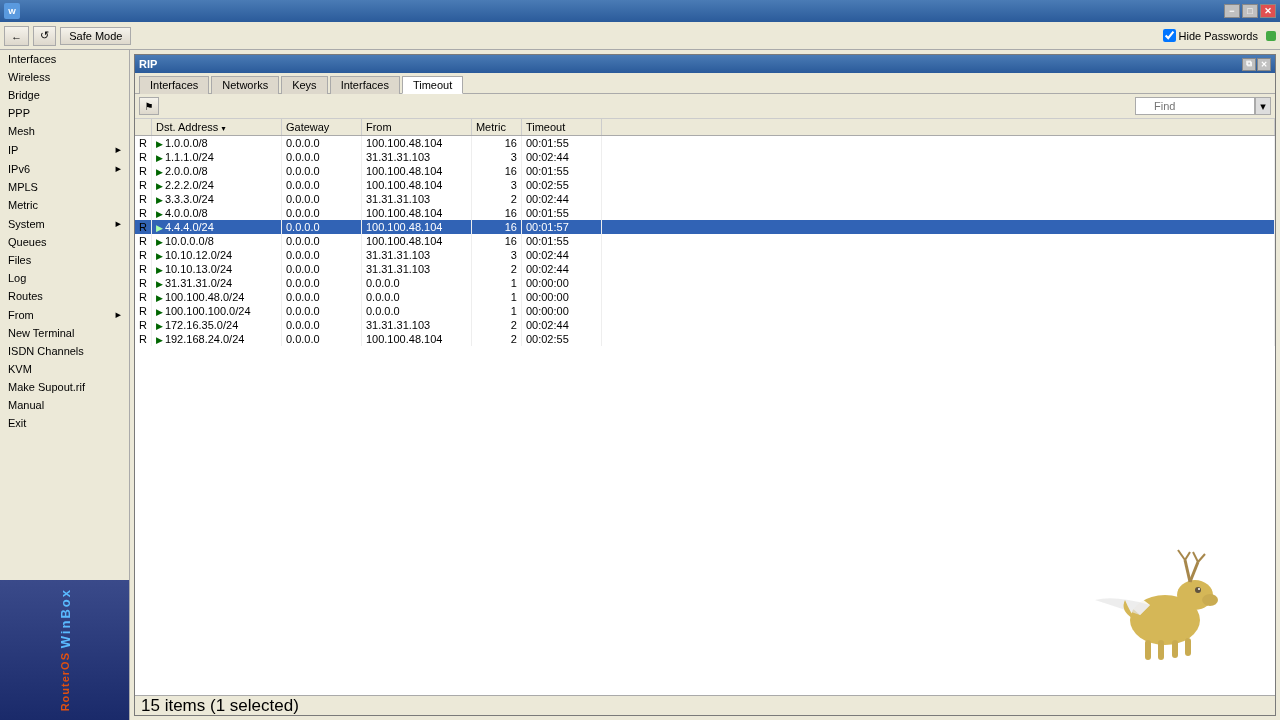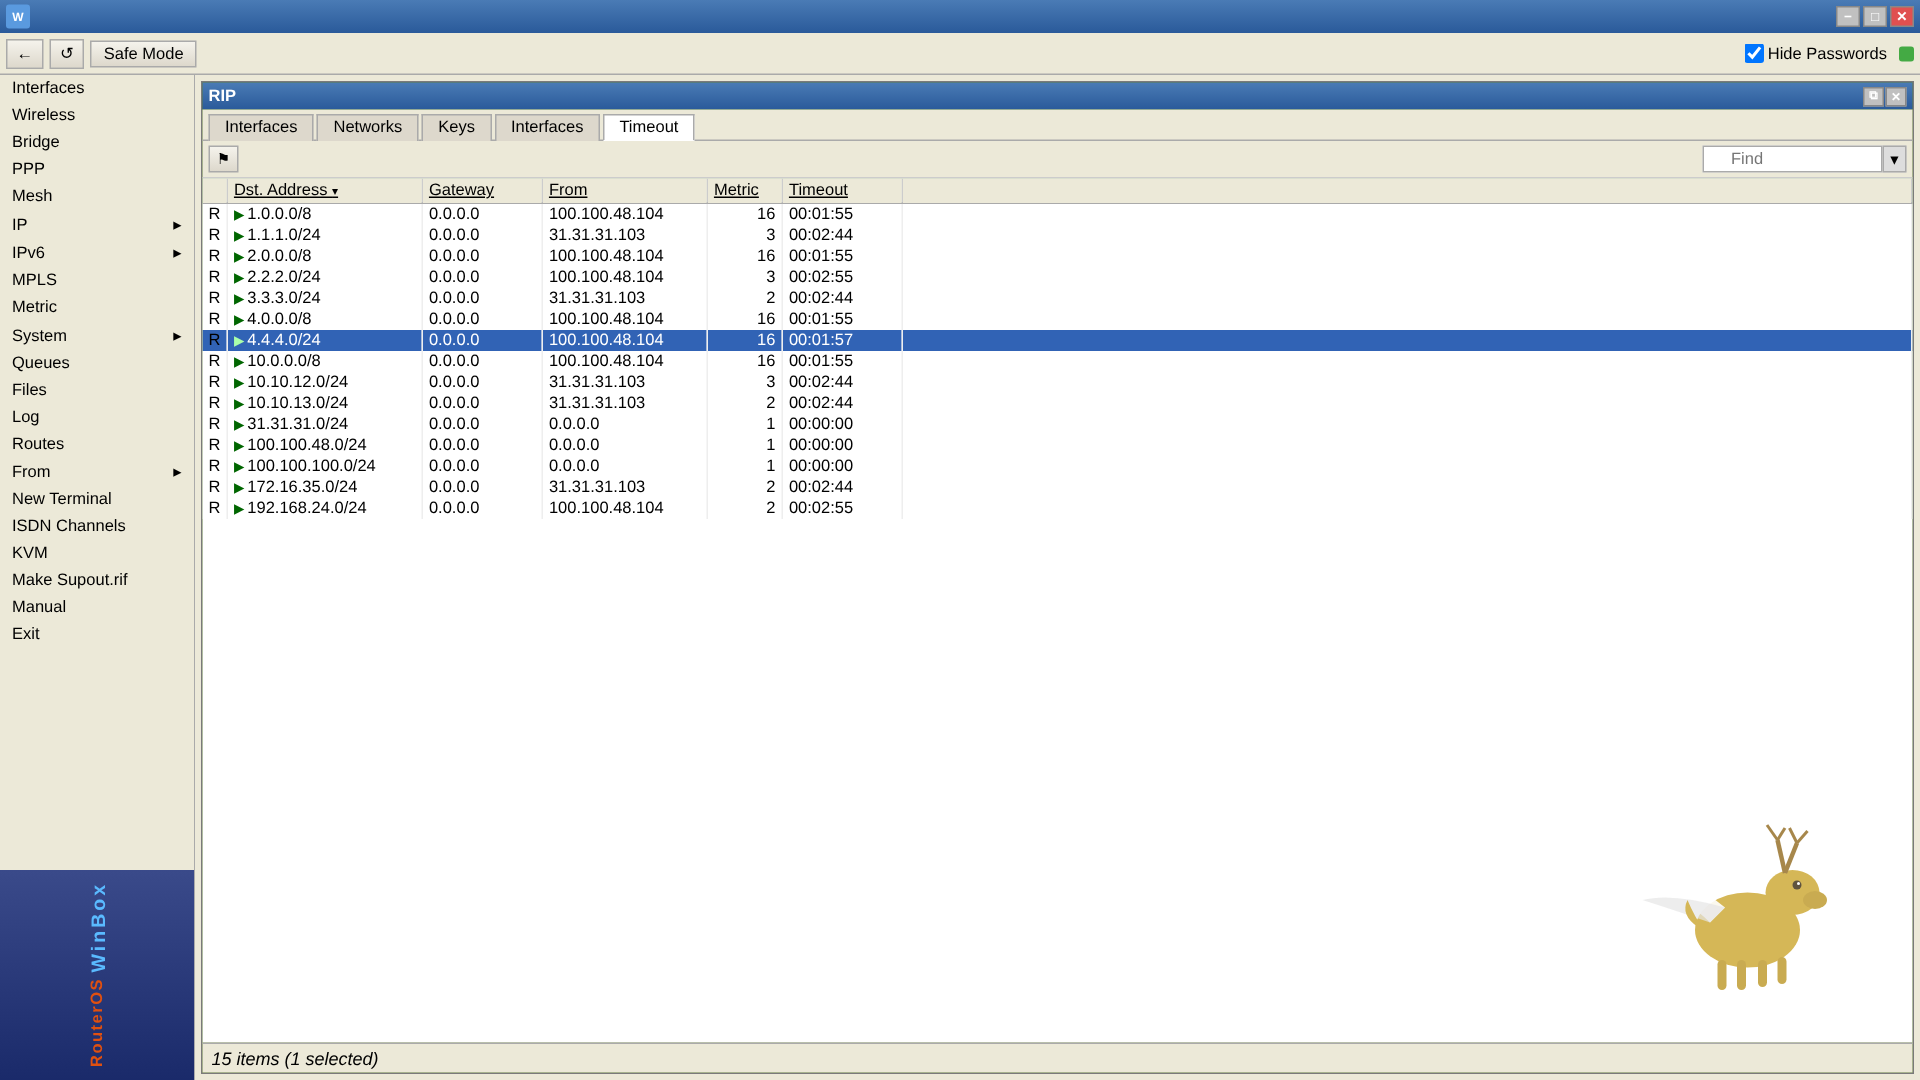--- a/index.html
+++ b/index.html
@@ -191,21 +191,20 @@
     thead th {
       text-align: left;
       padding: 2px 4px;
       border-right: 1px solid #ccc;
       border-bottom: 1px solid #aaa;
       font-weight: normal;
       white-space: nowrap;
       position: sticky;
       top: 0;
       background: #ece9d8;
-      text-decoration: underline;
     }
     thead th:first-child { width: 30px; }
     .sort-arrow { font-size: 8px; }
     tbody tr { background: white; }
     tbody tr.selected { background: #3163b5; color: white; }
     tbody td {
       padding: 1px 4px;
       border-right: 1px solid #eee;
       white-space: nowrap;
     }
@@ -226,25 +225,24 @@
       border: 1px solid #aaa;
       cursor: pointer;
       display: flex; align-items: center; justify-content: center;
     }
 
     
     .statusbar {
       background: #ece9d8;
       border-top: 1px solid #aaa;
       padding: 2px 6px;
-      font-size: 12px;
+      font-size: 17px;
       height: 20px;
       display: flex;
       align-items: center;
-      font-style: italic;
     }
 
     
     .sidebar-brand-text {
       position: absolute;
       bottom: 0;
       left: 0;
       width: 130px;
       height: 140px;
       background: linear-gradient(to bottom, #3a4a8a, #1a2a6a);

